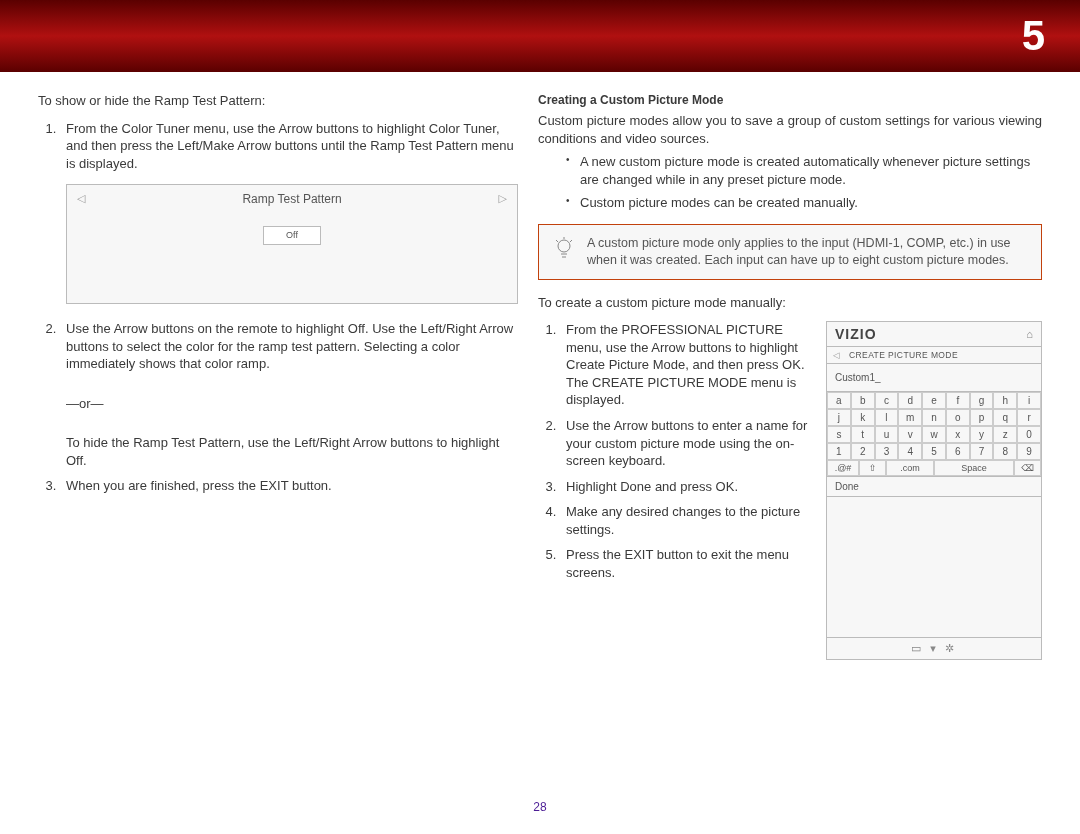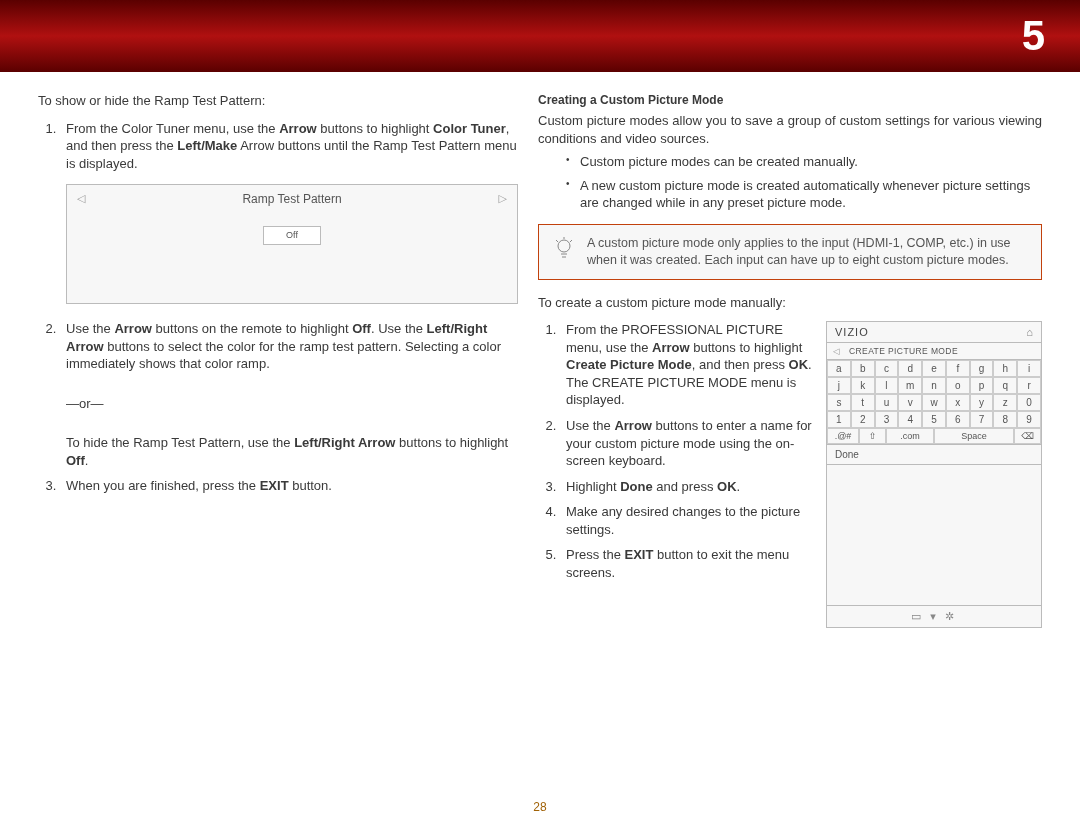--- a/index.html
+++ b/index.html
@@ -10,21 +10,21 @@
   .col { flex: 1; }
   .col-left { flex: 0 0 480px; }
   .col-right { flex: 1; }
   p { line-height: 1.35; margin-bottom: 6px; }
   .intro { margin-bottom: 10px; }
   ol { list-style: decimal; padding-left: 22px; }
   ol > li { margin-bottom: 8px; line-height: 1.35; padding-left: 6px; }
   ul.bullets { list-style: none; padding-left: 28px; margin: 6px 0 12px 0; }
   ul.bullets > li { position: relative; padding-left: 14px; margin-bottom: 6px; line-height: 1.35; }
   ul.bullets > li::before { content: "•"; position: absolute; left: 0; top: 0; font-size: 10px; }
-  b, strong { font-weight: bold; }
+  b, strong { font-weight: normal; }
   .or { margin: 22px 0; }
   .sub { margin-top: 10px; }
   .section-title { font-weight: bold; margin-bottom: 4px; font-size: 12px; }
 
   .ramp-box { border: 1px solid #bbb; background: #f7f7f7; margin: 12px 0 16px 0; padding: 0; position: relative; height: 120px; }
   .ramp-title-row { position: relative; text-align: center; }
   .ramp-arrow { position: absolute; top: 6px; color: #999; font-size: 11px; }
   .ramp-arrow.left { left: 10px; }
   .ramp-arrow.right { right: 10px; }
   .ramp-title { font-size: 12px; padding: 6px 0; color: #555; }
@@ -33,35 +33,35 @@
 
   .hint-box { border: 1px solid #c2410c; background: #f7f7f7; padding: 10px 14px 10px 14px; margin: 10px 0 14px 0; display: flex; gap: 12px; align-items: flex-start; }
   .hint-bulb { width: 22px; height: 28px; flex-shrink: 0; display:flex; align-items:center; justify-content:center; color:#888; font-size:20px; }
   .hint-text { font-size: 12.5px; line-height: 1.35; color: #555; }
 
   .right-steps-wrap { display: flex; gap: 14px; align-items: flex-start; }
   .steps-col { flex: 1; }
 
   .osd { width: 216px; border: 1px solid #bbb; background: #f7f7f7; font-size: 10px; color: #555; flex-shrink: 0; }
   .osd-head { display: flex; align-items: center; justify-content: space-between; padding: 4px 8px; }
-  .osd-logo { font-weight: normal; letter-spacing: 1px; font-size: 11px; color: #444; }
+  .osd-logo { font-weight: bold; letter-spacing: 1px; font-size: 14px; color: #444; }
   .osd-home { font-size: 11px; color: #888; }
   .osd-breadcrumb { border-top: 1px solid #bbb; border-bottom: 1px solid #bbb; padding: 3px 8px; font-size: 8.5px; letter-spacing: 0.4px; position: relative; }
   .osd-breadcrumb .back { position: absolute; left: 6px; color:#999; }
   .osd-breadcrumb span.label { margin-left: 14px; }
   .osd-input { border-bottom: 1px solid #bbb; padding: 8px 8px; font-size: 10px; }
   .osd-kbd { display: grid; grid-template-columns: repeat(9, 1fr); }
   .osd-kbd .k { border: 0.5px solid #ccc; text-align: center; padding: 2px 0; font-size: 10px; background:#f7f7f7; }
   .osd-kbd-bottom { display: grid; grid-template-columns: 1.2fr 1fr 1.8fr 3fr 1fr; }
   .osd-kbd-bottom .k { border: 0.5px solid #ccc; text-align: center; padding: 2px 0; font-size: 9px; background:#f7f7f7; }
   .osd-done { border-top: 1px solid #bbb; border-bottom: 1px solid #bbb; padding: 4px 8px; font-size: 10px; }
   .osd-blank { height: 140px; }
   .osd-footer { border-top: 1px solid #bbb; text-align: center; padding: 4px 0; color:#888; letter-spacing: 3px; font-size:11px;}
 
-  .pagenum { position: absolute; bottom: 20px; left: 0; width: 100%; text-align: center; font-size: 12px; color: #a16207; }
+  .pagenum { position: absolute; bottom: 20px; left: 0; width: 100%; text-align: center; font-size: 12px; color: #4c1d95; }
 </style>
 </head>
 <body>
 
 <div class="red-header">
   <div class="chapter-num">5</div>
 </div>
 
 <div class="page">
 
@@ -92,22 +92,22 @@
       <li>
         <span>When you are finished, press the </span><b>EXIT</b><span> button.</span>
       </li>
     </ol>
   </div>
 
   <div class="col col-right">
     <p class="section-title">Creating a Custom Picture Mode</p>
     <p style="text-align:justify;">Custom picture modes allow you to save a group of custom settings for various viewing conditions and video sources.</p>
     <ul class="bullets">
+      <li>A new custom picture mode is created automatically whenever picture settings are changed while in any preset picture mode.</li>
       <li>Custom picture modes can be created manually.</li>
-      <li>A new custom picture mode is created automatically whenever picture settings are changed while in any preset picture mode.</li>
     </ul>
 
     <div class="hint-box">
       <div class="hint-bulb">
         <svg width="20" height="24" viewBox="0 0 20 24" fill="none" stroke="#888" stroke-width="1">
           <circle cx="10" cy="9" r="6"></circle>
           <line x1="7" y1="17" x2="13" y2="17"></line>
           <line x1="8" y1="20" x2="12" y2="20"></line>
           <line x1="2" y1="3" x2="4" y2="5"></line>
             <line x1="18" y1="3" x2="16" y2="5"></line>
@@ -140,20 +140,21 @@
 
       <div class="osd">
         <div class="osd-head">
           <span class="osd-logo">VIZIO</span>
           <span class="osd-home">⌂</span>
         </div>
         <div class="osd-breadcrumb">
           <span class="back">◁</span>
           <span class="label">CREATE PICTURE MODE</span>
         </div>
+        <div class="osd-input">Custom1_</div>
         <div class="osd-kbd" id="osd-kbd-rows">
             <div class="k">a</div>
             <div class="k">b</div>
             <div class="k">c</div>
             <div class="k">d</div>
             <div class="k">e</div>
             <div class="k">f</div>
             <div class="k">g</div>
             <div class="k">h</div>
             <div class="k">i</div>

